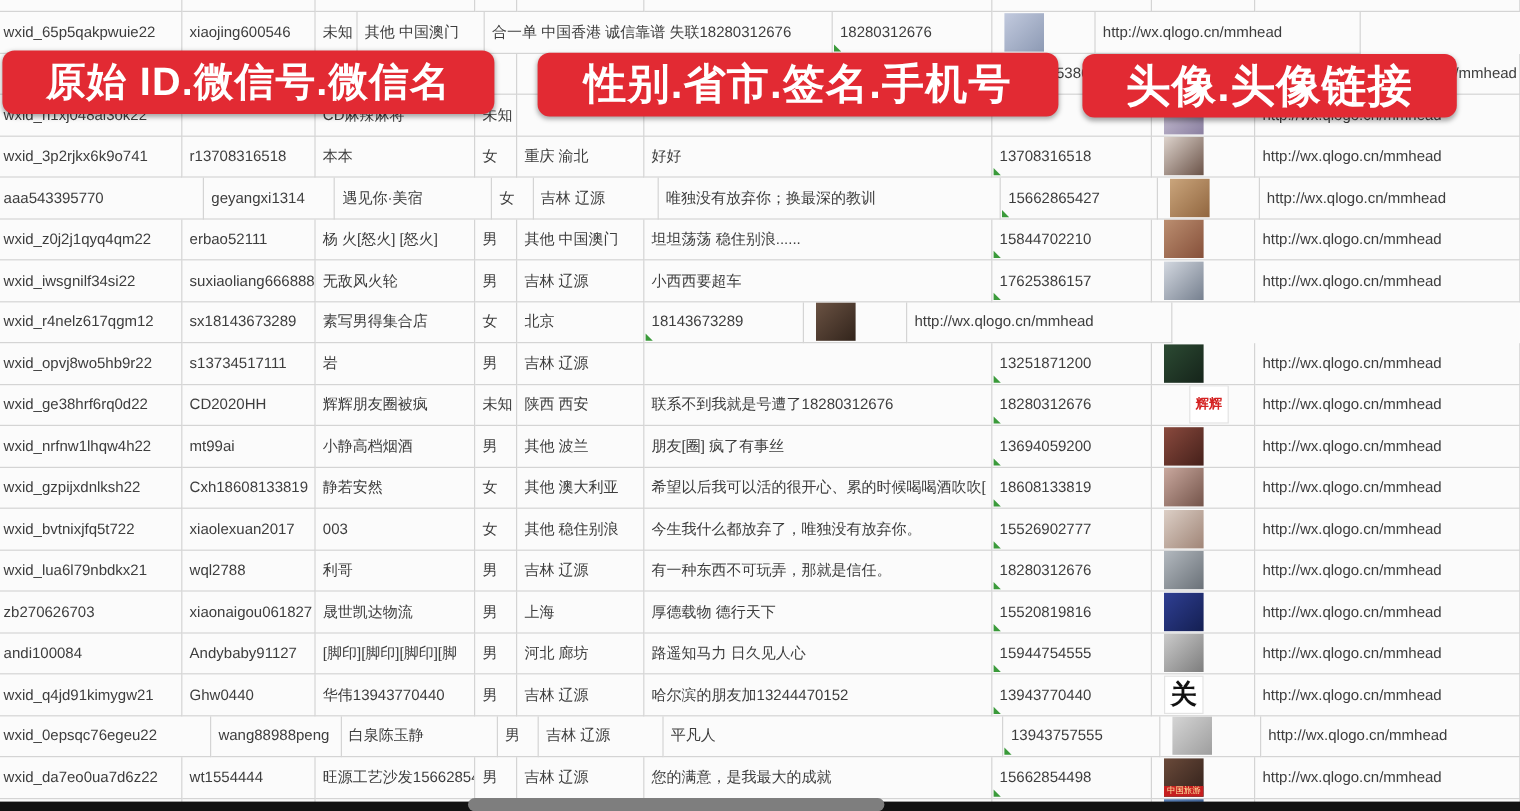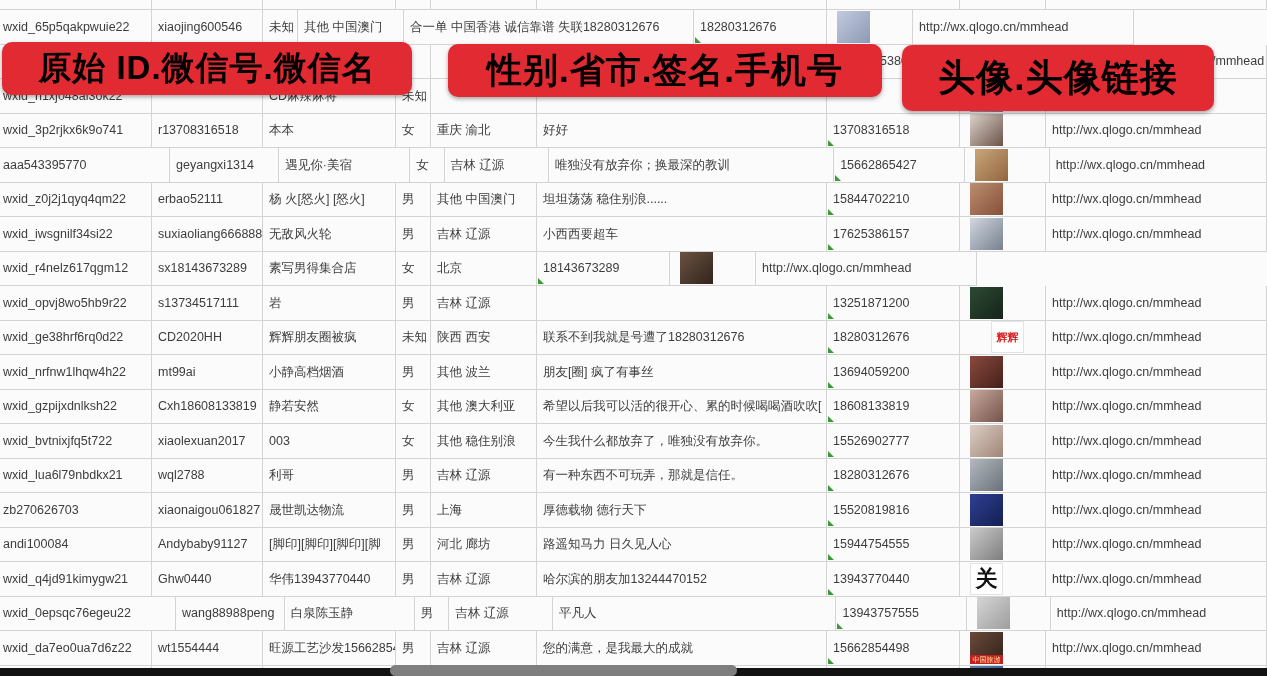--- a/index.html
+++ b/index.html
@@ -29,21 +29,21 @@
     width:33px; height:32px; margin-left:4px; flex:0 0 auto;
     position:relative; overflow:hidden; display:flex; align-items:center; justify-content:center;
   }
   .avatar.raised { margin-top:-8px; }
   .avatar .glyph { font-weight:700; line-height:1; }
   .avatar .strip {
     position:absolute; left:0; right:0; bottom:0; height:9px;
     font-size:7px; color:#ffe9a0; text-align:center; line-height:9px; overflow:hidden;
   }
   .banner {
-    position:absolute; border-radius:10px; color:#000000; font-weight:700;
+    position:absolute; border-radius:10px; color:#ffffff; font-weight:700;
     display:flex; align-items:center; justify-content:center;
     letter-spacing:1px; box-shadow:0 2px 4px rgba(0,0,0,.35); z-index:5;
     white-space:nowrap;
   }
   .black-bar { position:absolute; left:0; right:0; top:668px; height:8px; background:#121212; z-index:6; }
   .scroll-thumb {
     position:absolute; left:390px; top:665px; width:347px; height:11px;
     background:#7e7e7e; border-radius:6px; z-index:7;
   }
 </style>
@@ -655,17 +655,17 @@
           <div class="avatar raised" style="background: linear-gradient(135deg, rgb(91, 130, 184) 0%, rgb(47, 79, 126) 100%);"></div>
         </div>
         <div class="cell" style="width: 221px;">
           <span class="txt"></span>
         </div>
       </div>
     </div>
 
   <div class="banner" id="banner-1" style="left: 2px; top: 42px; width: 410px; height: 53px; font-size: 33px; background: rgb(226, 42, 51);">原始 ID.微信号.微信名</div>
   <div class="banner" id="banner-2" style="left: 448px; top: 44px; width: 434px; height: 53px; font-size: 35px; background: rgb(226, 42, 51);">性别.省市.签名.手机号</div>
-  <div class="banner" id="banner-3" style="left: 902px; top: 45px; width: 312px; height: 66px; font-size: 37px; background: rgb(226, 42, 51);">头像.头像链接</div>
+  <div class="banner" id="banner-3" style="left: 902px; top: 45px; width: 312px; height: 53px; font-size: 37px; background: rgb(226, 42, 51);">头像.头像链接</div>
 
   <div class="black-bar"></div>
   <div class="scroll-thumb"></div>
 </div>
 
 </body></html>

